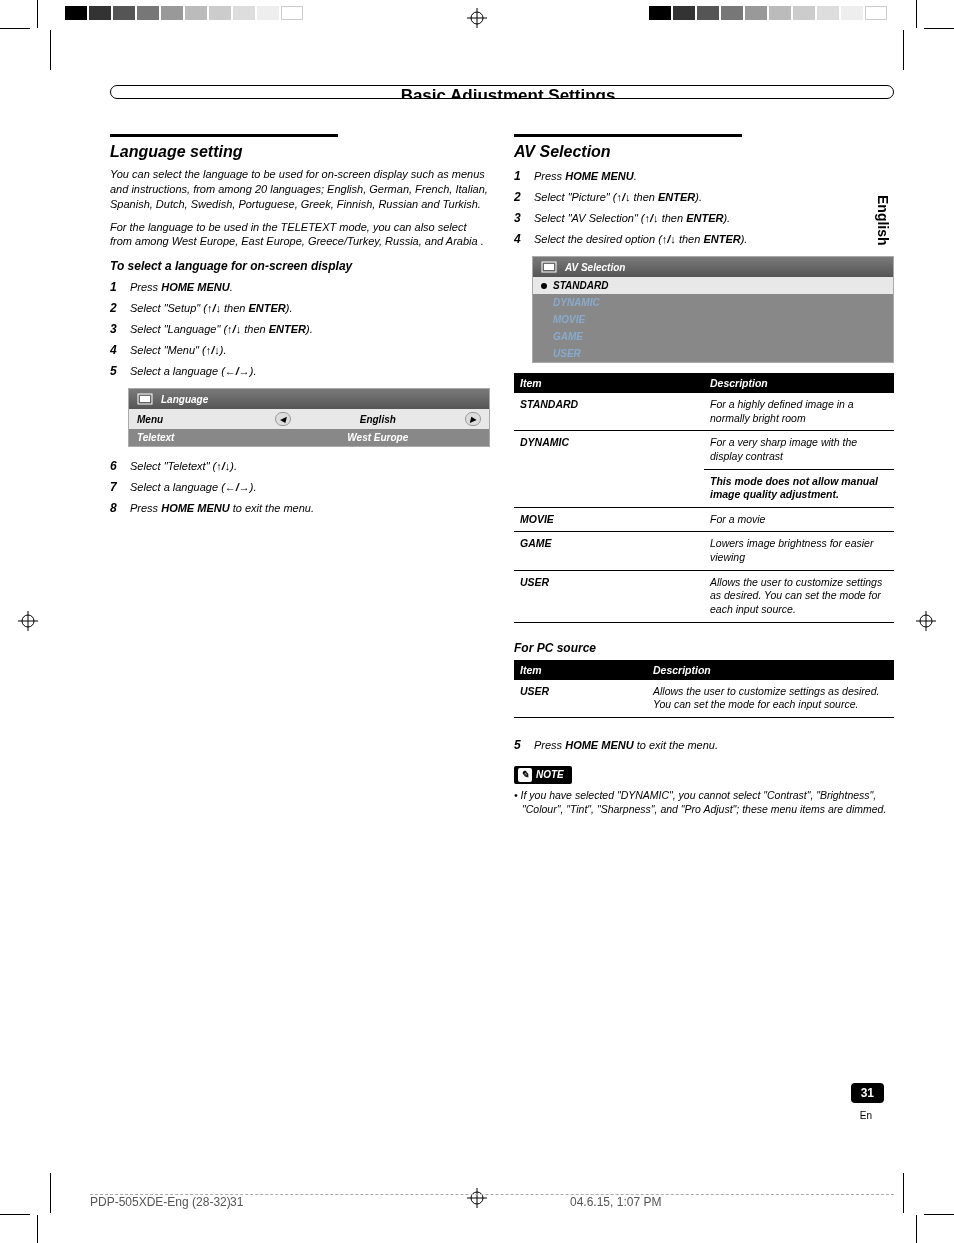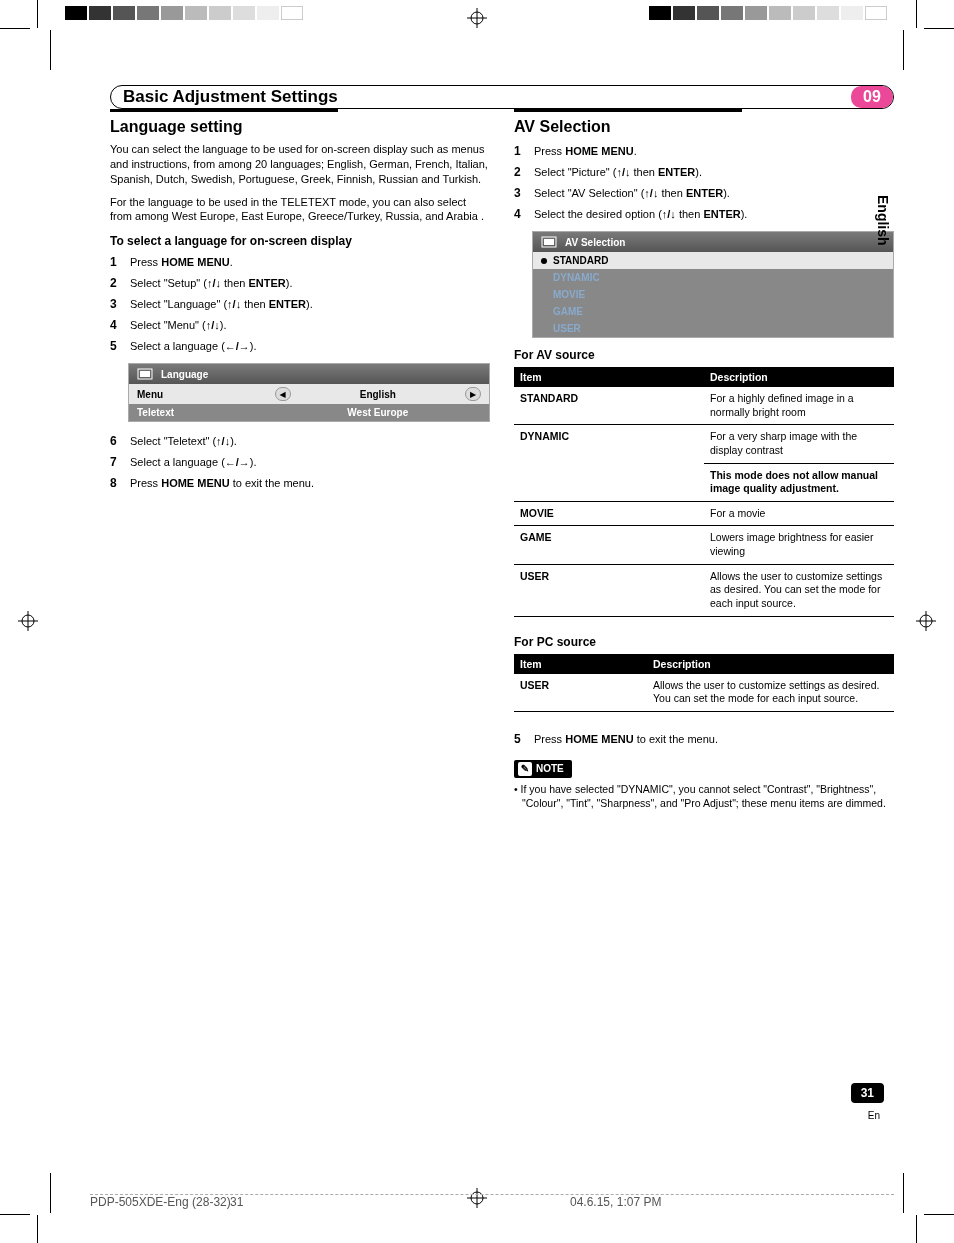--- a/index.html
+++ b/index.html
@@ -42,42 +42,44 @@
   top: 85px;
   left: 110px;
   right: 60px;
   bottom: 60px;
 }
 .chapter-header {
   display: flex;
   align-items: center;
   border: 1px solid #000;
   border-radius: 14px;
-  height: 24px;
+  height: 14px;
   overflow: hidden;
+  margin-bottom: 35px;
+  flex-direction: column;
 }
 .chapter-title {
   flex: 1;
   font-weight: bold;
   font-size: 17px;
   padding-left: 12px;
 }
 .chapter-num {
   background: #ec4899;
   color: #fff;
   font-weight: bold;
   font-size: 16px;
   width: 42px;
   height: 100%;
   display: flex;
   align-items: center;
   justify-content: center;
   border-radius: 10px;
 }
-.columns { display: flex; gap: 24px; }
+.columns { display: flex; gap: 24px; font-style: italic; }
 .col { flex: 1; min-width: 0; }
 .section-title {
   font-weight: bold;
   font-size: 16px;
   border-top: 3px solid #000;
   padding-top: 6px;
   margin-bottom: 6px;
   width: 60%;
 }
 .body-text { font-size: 11px; line-height: 1.35; margin-bottom: 8px; }
@@ -138,21 +140,21 @@
   position: absolute;
   right: 10px;
   bottom: 80px;
   background: #000;
   color: #fff;
   font-weight: bold;
   font-size: 12px;
   padding: 3px 10px;
   border-radius: 4px;
 }
-.page-lang { position: absolute; right: 14px; bottom: 62px; font-size: 10px; margin-top: 28px; }
+.page-lang { position: absolute; right: 22px; bottom: 62px; font-size: 10px; margin-top: 28px; }
 .footer-line { position: absolute; left: 90px; right: 60px; bottom: 48px; border-top: 1px dashed #aaa; }
 .footer-text { position: absolute; bottom: 34px; font-size: 12px; color: #555; }
 .ft-l { left: 90px; }
 .ft-c { left: 230px; }
 .ft-r { left: 570px; }
 .tv-icon { width: 18px; height: 14px; }
 </style>
 </head>
 <body>
 
@@ -342,21 +344,20 @@
               <span style="width:12px;display:inline-block"></span>
               <span class="bold" style="color:#8ac">GAME</span>
             </div>
             <div class="ui-row dark" style="color: rgb(153, 187, 221);">
               <span style="width:12px;display:inline-block"></span>
               <span class="bold" style="color:#8ac">USER</span>
             </div>
           </div>
       </div>
 
-      <div class="sub-head">For AV source</div>
       <table class="desc-table">
         <thead>
             <tr>
           <th>Item</th>
           <th>Description</th>
         </tr>
           </thead>
         <tbody id="av-table-body">
             <tr>
               <td>STANDARD</td>

